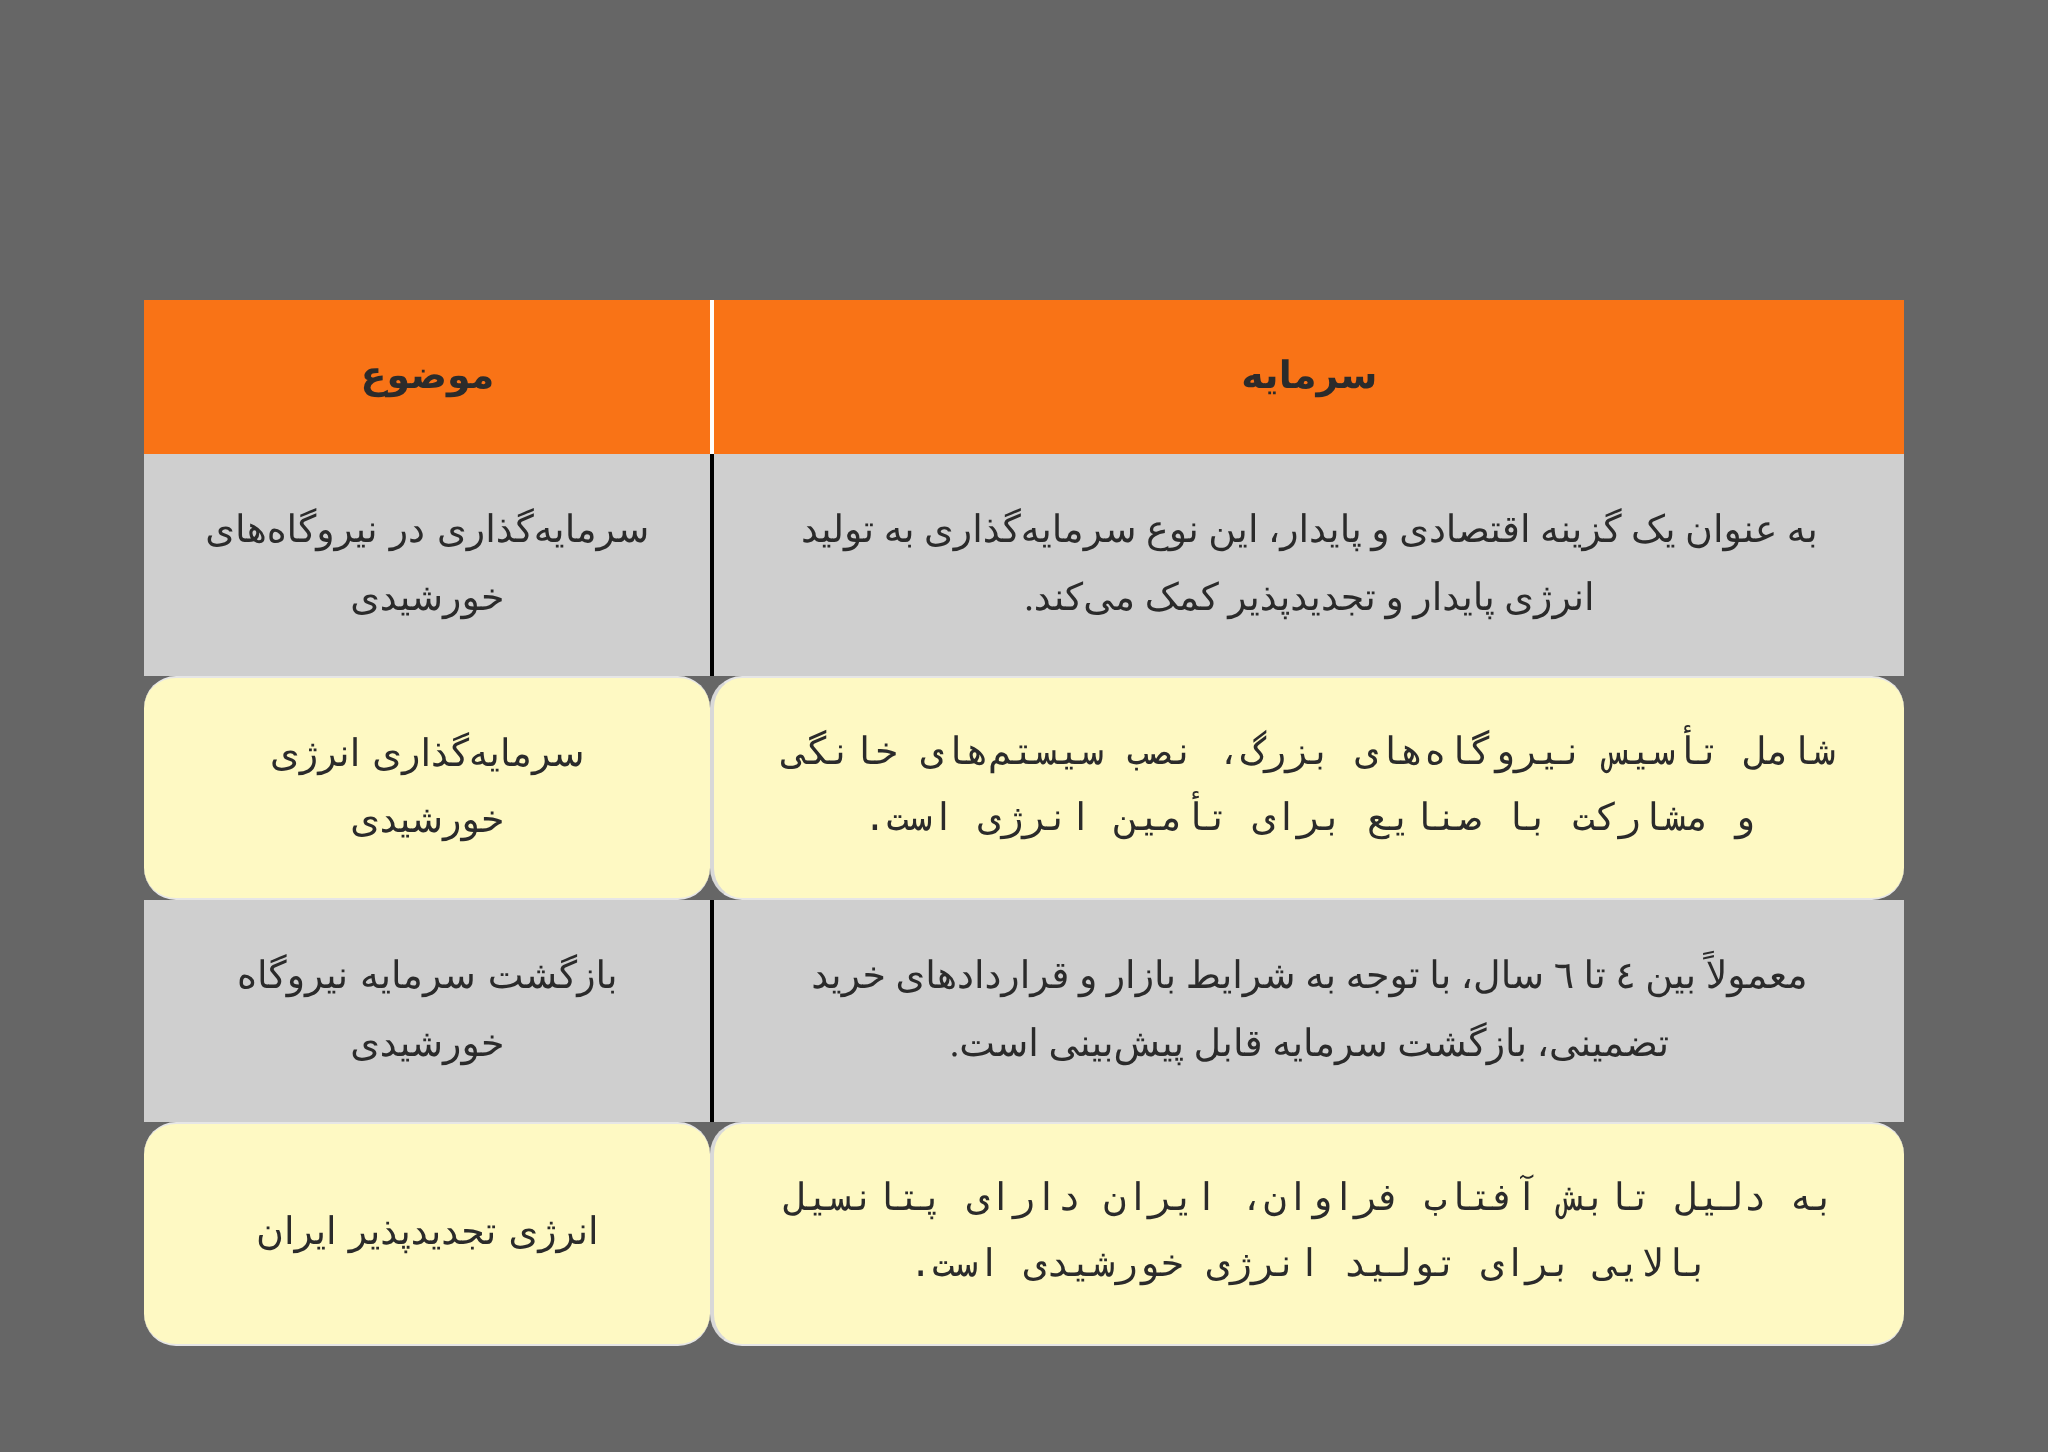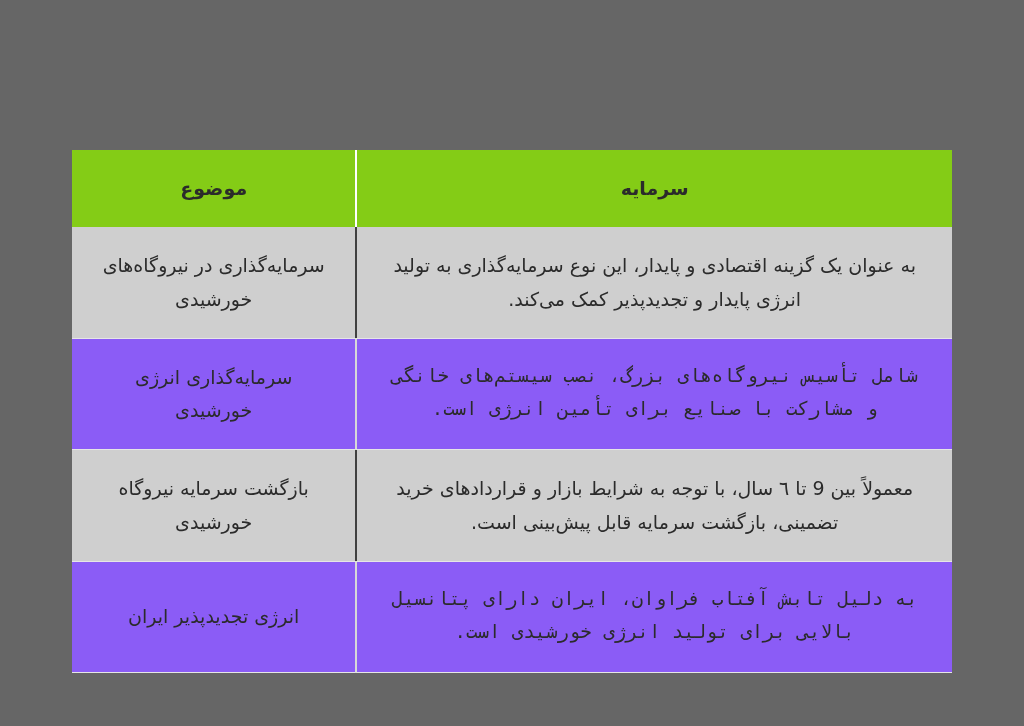--- a/index.html
+++ b/index.html
@@ -30,50 +30,52 @@
   table.data-table td {
     padding: 22px 26px;
     vertical-align: middle;
     text-align: center;
     font-size: 19px;
     line-height: 1.75;
     color: #2b2b2b;
     word-wrap: break-word;
   }
   thead th {
-    background: #84cc16;
+    background: #f97316;
     color: #ffffff;
     font-size: 22px;
     font-weight: bold;
     padding-top: 26px;
     padding-bottom: 26px;
     letter-spacing: 0.2px;
   }
   col.col-subject { width: 32.2%; }
   col.col-desc    { width: 67.8%; }
 
   tbody tr.row-shaded td {
     background: #cfcfcf;
   }
   tbody tr.row-plain td {
-    background: #8b5cf6;
+    background: #fef9c3;
+    border-radius: 16px;
   }
   
   tbody td.cell-subject,
   thead th.head-subject {
     border-right: none;
   }
   tbody td.cell-desc {
     border-left: 2px solid #ffffff;
   }
   thead th.head-desc {
     border-left: 2px solid #ffffff;
   }
   tbody tr.row-shaded td.cell-desc {
-    border-left: 2px solid #404040;
+    border-left: 2px solid #000000;
+    font-family: Liberation Serif, serif;
   }
   tbody tr.row-plain td.cell-desc {
     border-left: 2px solid #d8d8d8;
     font-family: Liberation Mono, monospace;
   }
   tbody tr.row-plain td {
     border-top: 1px solid #e6e6e6;
     border-bottom: 1px solid #e6e6e6;
   }
   td.cell-subject { font-size: 19px; }
@@ -97,21 +99,21 @@
     <tbody>
       <tr class="row-shaded">
         <td class="cell-desc">به عنوان یک گزینه اقتصادی و پایدار، این نوع سرمایه‌گذاری به تولید انرژی پایدار و تجدیدپذیر کمک می‌کند.</td>
         <td class="cell-subject">سرمایه‌گذاری در نیروگاه‌های خورشیدی</td>
       </tr>
       <tr class="row-plain">
         <td class="cell-desc">شامل تأسیس نیروگاه‌های بزرگ، نصب سیستم‌های خانگی و مشارکت با صنایع برای تأمین انرژی است.</td>
         <td class="cell-subject">سرمایه‌گذاری انرژی خورشیدی</td>
       </tr>
       <tr class="row-shaded">
-        <td class="cell-desc">معمولاً بین 9 تا ٦ سال، با توجه به شرایط بازار و قراردادهای خرید تضمینی، بازگشت سرمایه قابل پیش‌بینی است.</td>
+        <td class="cell-desc">معمولاً بین ٤ تا ٦ سال، با توجه به شرایط بازار و قراردادهای خرید تضمینی، بازگشت سرمایه قابل پیش‌بینی است.</td>
         <td class="cell-subject">بازگشت سرمایه نیروگاه خورشیدی</td>
       </tr>
       <tr class="row-plain">
         <td class="cell-desc">به دلیل تابش آفتاب فراوان، ایران دارای پتانسیل بالایی برای تولید انرژی خورشیدی است.</td>
         <td class="cell-subject">انرژی تجدیدپذیر ایران</td>
       </tr>
     </tbody>
   </table>
 </div>
 

